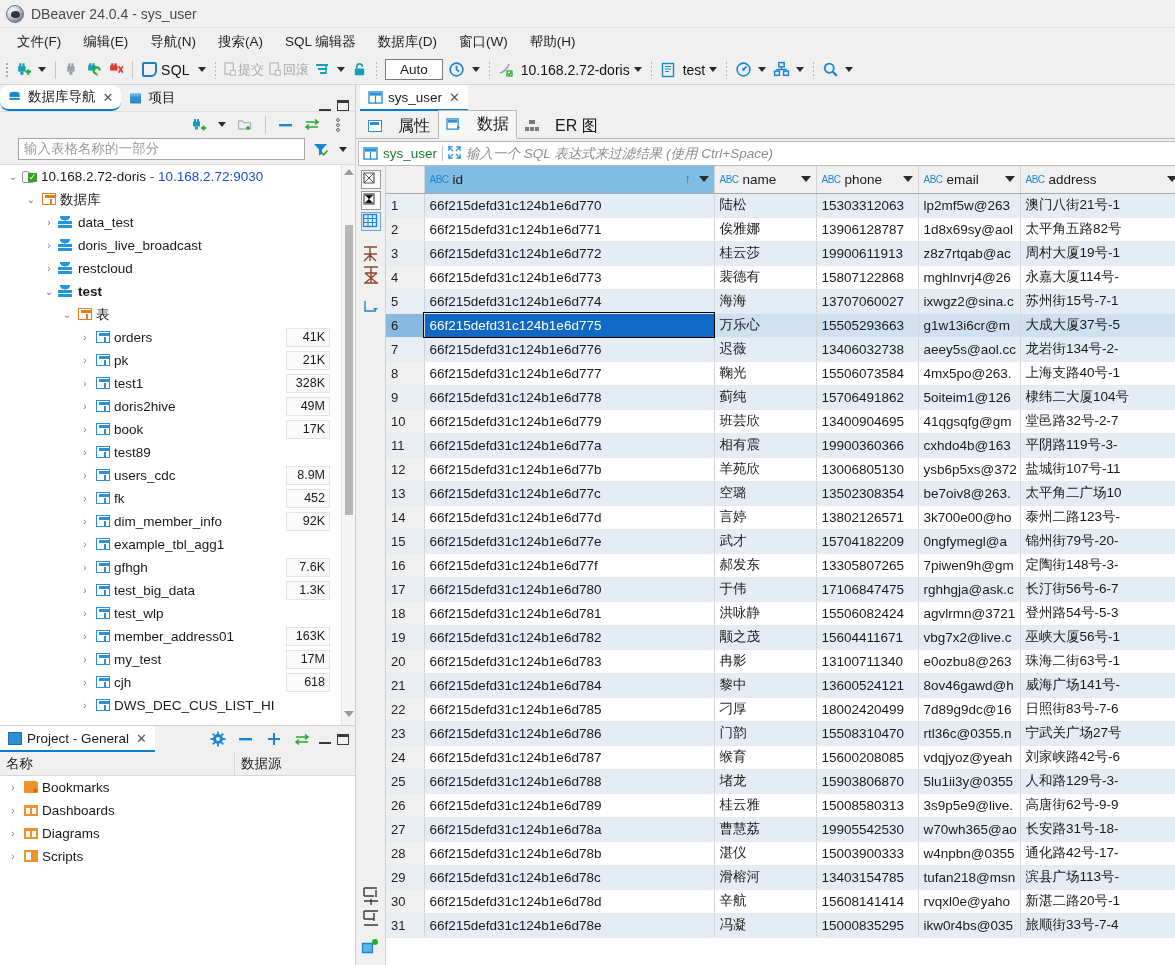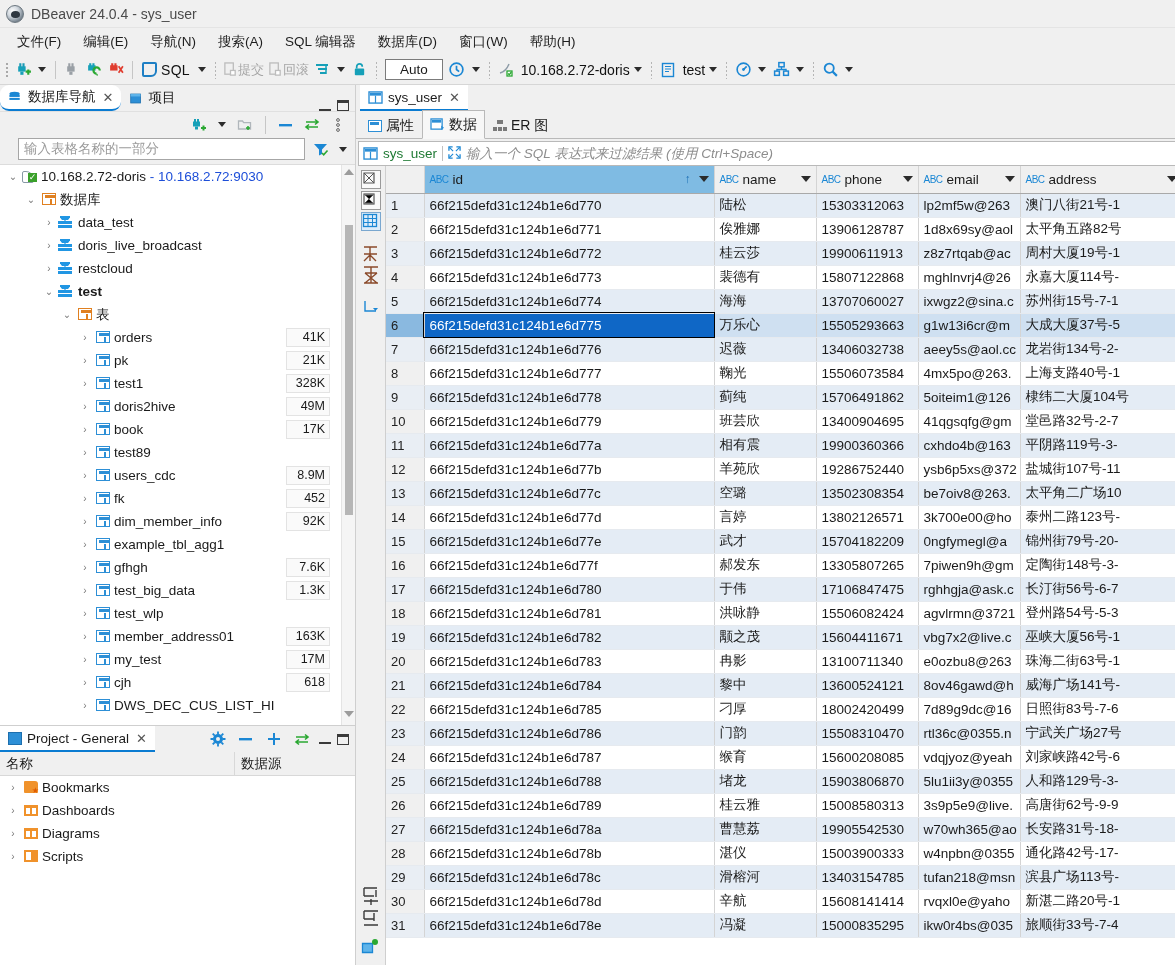--- a/index.html
+++ b/index.html
@@ -144,21 +144,21 @@
   .projcols .c1 { width: 235px; padding-left: 6px; border-right: 1px solid #d8d8d8; height: 100%;
                   display: flex; align-items: center; }
   .projcols .c2 { flex: 1; padding-left: 6px; }
   .projbody { flex: 1; background: #fff; }
   
   .edtabs { height: 26px; display: flex; align-items: flex-end; background: #f0f0f0; padding-left: 4px; }
   .edtab { display: flex; align-items: center; gap: 5px; padding: 0 8px; height: 26px;
            background: #fff; border-bottom: 2px solid #0a7bd1; font-size: 13.5px; }
   .subtabs { height: 28px; display: flex; align-items: flex-end; background: #f0f0f0; padding-left: 4px;
              border-bottom: 1px solid #b9b9b9; }
-  .subtab { display: flex; align-items: center; gap: 4px; padding: 3px 7px; height: 24px; font-size: 14px;
+  .subtab { display: flex; align-items: center; gap: 16px; padding: 3px 7px; height: 24px; font-size: 16px;
             border: 1px solid transparent; }
   .subtab.active { background: #f7f7f7; border: 1px solid #b9b9b9; border-bottom-color: #f7f7f7;
                    height: 29px; margin-bottom: -1px; }
   .ic-prop { width:14px;height:12px;background:#fff;border:1.5px solid #2d8fd6;position:relative; }
   .ic-prop::before{content:"";position:absolute;left:1px;top:1px;width:9px;height:2.5px;background:#2d8fd6;}
   .ic-er { width:14px;height:12px;position:relative; }
   .ic-er::before{content:"";position:absolute;left:4px;top:0;width:6px;height:4px;background:#7a7a7a;}
   .ic-er::after{content:"";position:absolute;left:0;top:7px;width:14px;height:4px;
      background:linear-gradient(#7a7a7a,#7a7a7a) 0 0/4px 4px no-repeat,
                 linear-gradient(#7a7a7a,#7a7a7a) 5px 0/4px 4px no-repeat,
@@ -926,21 +926,21 @@
                 <td>相有震</td>
                 <td>19900360366</td>
                 <td>cxhdo4b@163</td>
                 <td>平阴路119号-3-</td>
                 <td style="border-right: none;"></td>
               </tr>
               <tr>
                 <td class="rownum">12</td>
                 <td>66f215defd31c124b1e6d77b</td>
                 <td>羊苑欣</td>
-                <td>19286752440</td>
+                <td>13006805130</td>
                 <td>ysb6p5xs@372</td>
                 <td>盐城街107号-11</td>
                 <td style="border-right: none;"></td>
               </tr>
               <tr class="alt">
                 <td class="rownum">13</td>
                 <td>66f215defd31c124b1e6d77c</td>
                 <td>空璐</td>
                 <td>13502308354</td>
                 <td>be7oiv8@263.</td>

